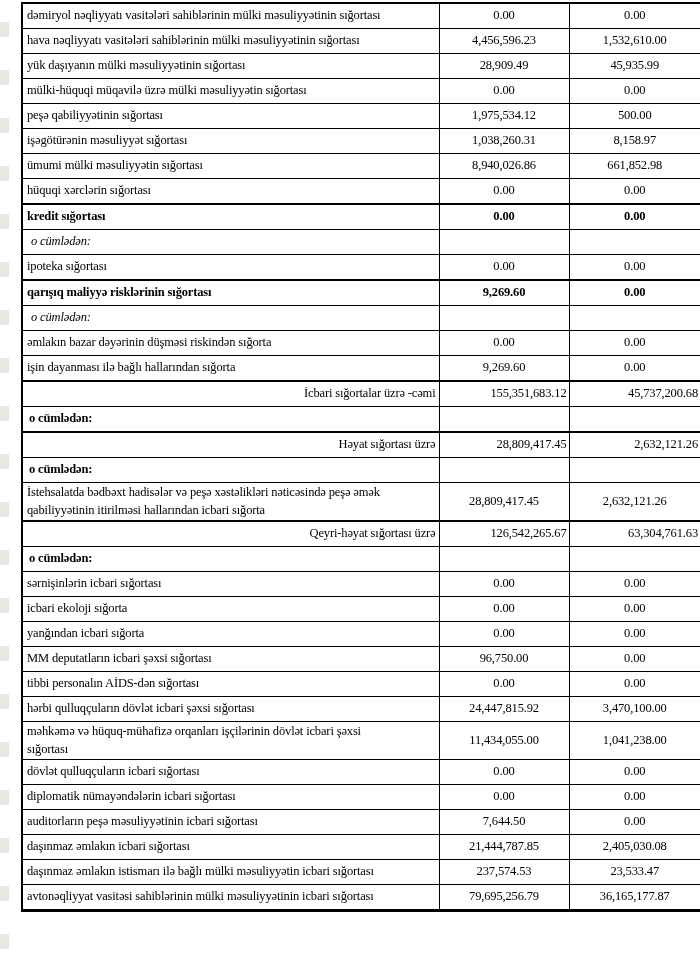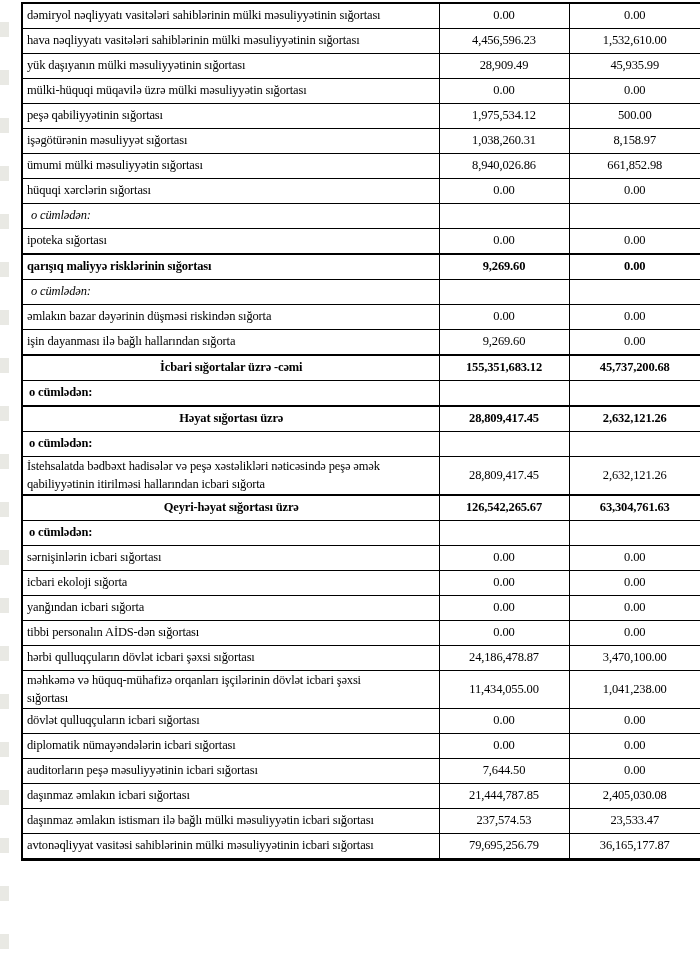--- a/index.html
+++ b/index.html
@@ -54,22 +54,22 @@
   }
   td.num {
     text-align: center;
     padding: 1px 2px;
   }
   tr.thick-top td { border-top-width: 2px; }
   tr.r-bold td { font-weight: bold; }
   tr.r-subhead_italic td.lbl { font-style: italic; padding-left: 8px; }
   tr.r-subhead_bold td.lbl { font-weight: bold; padding-left: 6px; }
   tr.r-summary td, tr.r-total td {
-    font-weight: bold;
-    text-align: center;
+    font-weight: normal;
+    text-align: right;
   }
 </style>
 </head>
 <body>
 
 <div class="scan-edge"></div>
 
 <table class="doc">
   <colgroup>
     <col class="c-label">
@@ -110,20 +110,25 @@
       <tr class="r-normal">
         <td class="lbl">ümumi mülki məsuliyyətin sığortası</td>
         <td class="num">8,940,026.86</td>
         <td class="num">661,852.98</td>
       </tr>
       <tr class="r-normal">
         <td class="lbl">hüquqi xərclərin sığortası</td>
         <td class="num">0.00</td>
         <td class="num">0.00</td>
       </tr>
+      <tr class="r-bold thick-top">
+        <td class="lbl">kredit sığortası</td>
+        <td class="num">0.00</td>
+        <td class="num">0.00</td>
+      </tr>
       <tr class="r-subhead_italic">
         <td class="lbl">o cümlədən:</td>
         <td class="num"></td>
         <td class="num"></td>
       </tr>
       <tr class="r-normal">
         <td class="lbl">ipoteka sığortası</td>
         <td class="num">0.00</td>
         <td class="num">0.00</td>
       </tr>
@@ -192,27 +197,32 @@
         <td class="lbl">icbari ekoloji sığorta</td>
         <td class="num">0.00</td>
         <td class="num">0.00</td>
       </tr>
       <tr class="r-normal">
         <td class="lbl">yanğından icbari sığorta</td>
         <td class="num">0.00</td>
         <td class="num">0.00</td>
       </tr>
       <tr class="r-normal">
+        <td class="lbl">MM deputatların icbari şəxsi sığortası</td>
+        <td class="num">96,750.00</td>
+        <td class="num">0.00</td>
+      </tr>
+      <tr class="r-normal">
         <td class="lbl">tibbi personalın AİDS-dən sığortası</td>
         <td class="num">0.00</td>
         <td class="num">0.00</td>
       </tr>
       <tr class="r-normal">
         <td class="lbl">hərbi qulluqçuların dövlət icbari şəxsi sığortası</td>
-        <td class="num">24,186,478.87</td>
+        <td class="num">24,447,815.92</td>
         <td class="num">3,470,100.00</td>
       </tr>
       <tr class="r-normal">
         <td class="lbl">məhkəmə və hüquq-mühafizə orqanları işçilərinin dövlət icbari şəxsi
 sığortası</td>
         <td class="num">11,434,055.00</td>
         <td class="num">1,041,238.00</td>
       </tr>
       <tr class="r-normal">
         <td class="lbl">dövlət qulluqçuların icbari sığortası</td>

